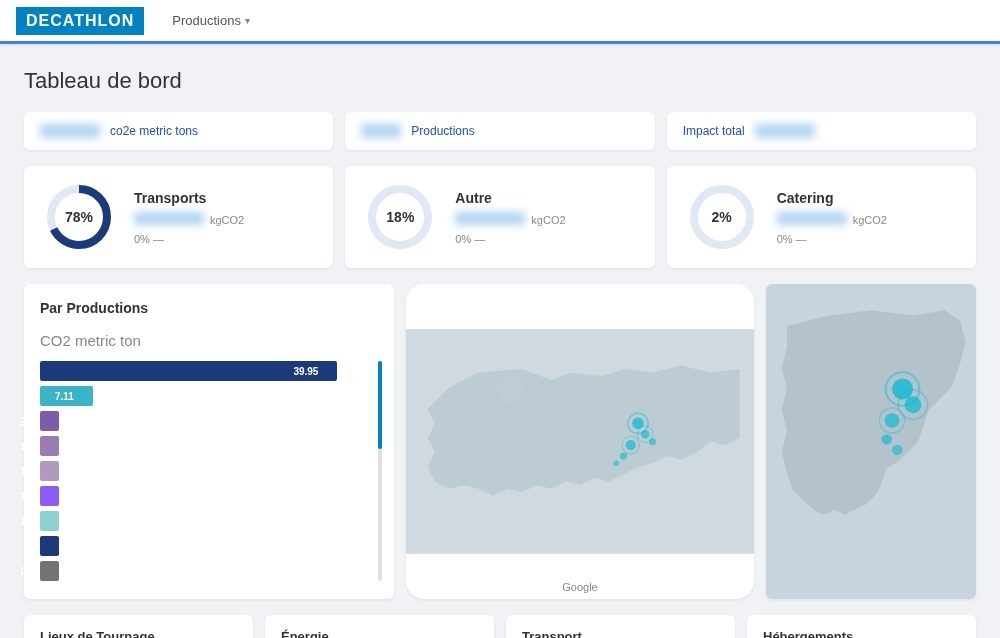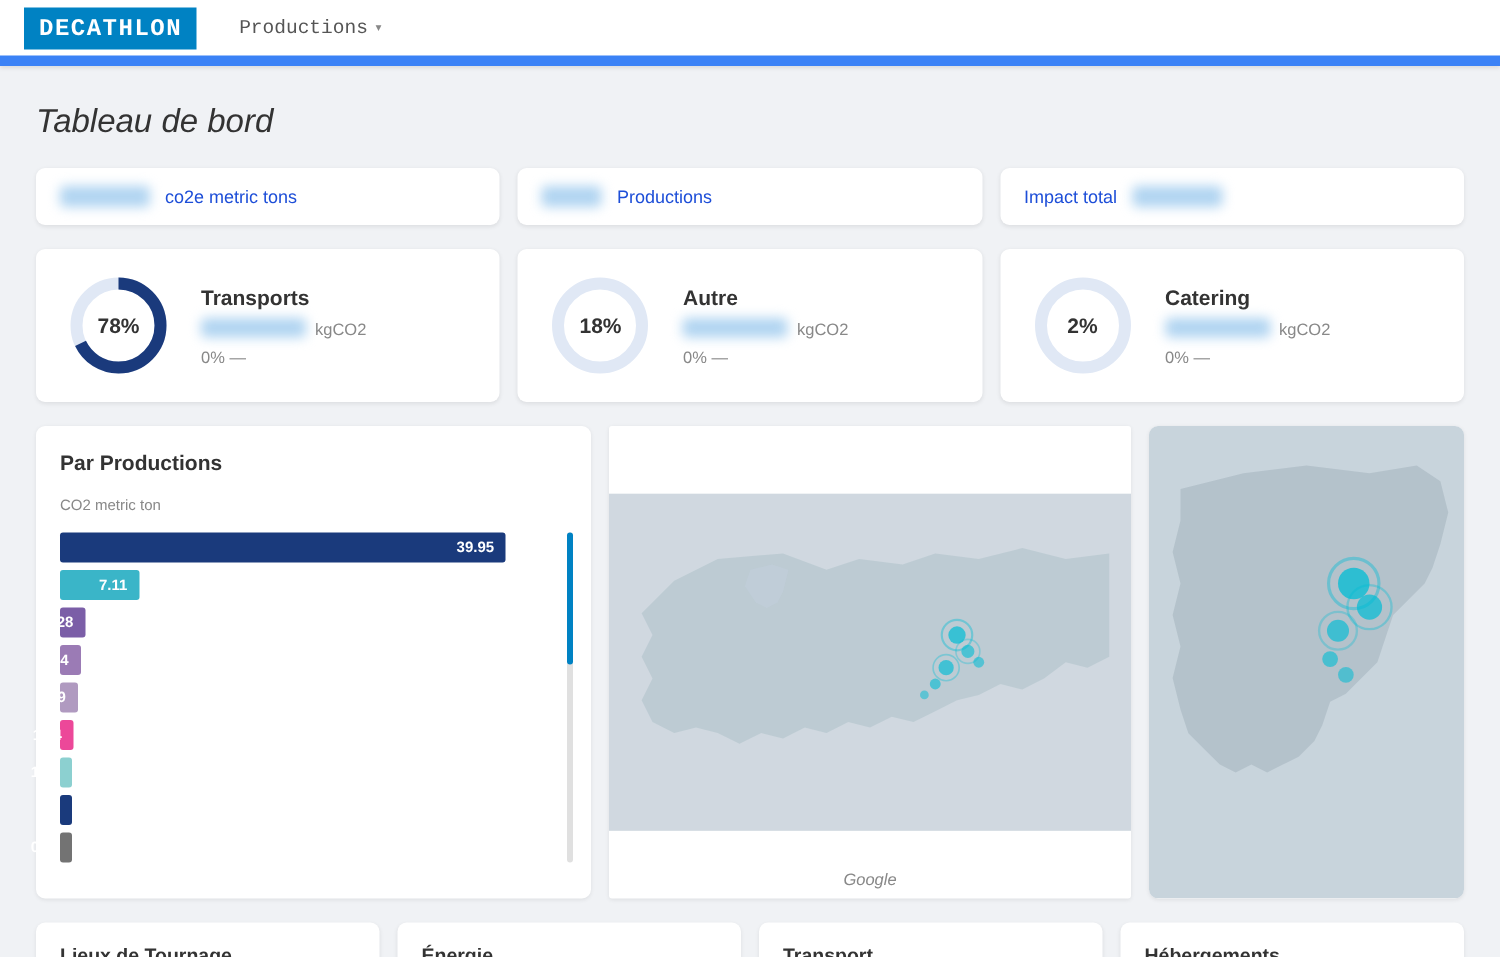--- a/index.html
+++ b/index.html
@@ -5,23 +5,22 @@
     * { margin: 0; padding: 0; box-sizing: border-box; }
     body { font-family: Arial, sans-serif; background: #f0f2f5; color: #333; font-size: 13px; }
 
     
     .header {
       background: #fff;
       height: 44px;
       display: flex;
       align-items: center;
       padding: 0 16px;
-      border-bottom: 7px solid #3b82f6;
+      border-bottom: 3px solid #3b82f6;
       box-shadow: 0 1px 3px rgba(0,0,0,0.1);
-      font-family: Liberation Mono, monospace;
     }
     .logo {
       background: #0082c3;
       color: #fff;
       font-weight: 900;
       font-size: 16px;
       padding: 5px 10px;
       letter-spacing: 1px;
       margin-right: 20px;
     }
@@ -40,21 +39,20 @@
     
     .main {
       padding: 24px 24px 16px 24px;
       max-width: 1000px;
     }
     .page-title {
       font-size: 22px;
       font-weight: 300;
       color: #333;
       margin-bottom: 18px;
-      font-style: italic;
     }
 
     
     .summary-cards {
       display: flex;
       gap: 12px;
       margin-bottom: 16px;
     }
     .summary-card {
       background: #fff;
@@ -167,21 +165,21 @@
       width: 370px;
       flex-shrink: 0;
     }
     .bar-chart-card .card-title {
       font-size: 14px;
       font-weight: bold;
       color: #333;
       margin-bottom: 16px;
     }
     .bar-chart-card .card-subtitle {
-      font-size: 10px;
+      font-size: 15px;
       color: #888;
       margin-bottom: 12px;
     }
     .bar-container {
       display: flex;
       flex-direction: column;
       gap: 5px;
     }
     .bar-row {
       display: flex;
@@ -192,38 +190,37 @@
       position: relative;
       height: 20px;
       flex: 1;
     }
     .bar-fill {
       height: 100%;
       border-radius: 2px;
       display: flex;
       align-items: center;
       justify-content: flex-end;
-      padding-right: 8px;
+      padding-right: 19px;
     }
     .bar-label {
       font-size: 10px;
       color: #fff;
       font-weight: bold;
     }
 
     
     .map-card {
       background: #fff;
-      border-radius: 2px;
+      border-radius: 18px;
       box-shadow: 0 1px 3px rgba(0,0,0,0.08);
       flex: 1;
       position: relative;
       overflow: hidden;
       min-height: 300px;
-      font-style: italic;
     }
     .map-card svg {
       width: 100%;
       height: 100%;
     }
     .google-label {
       position: absolute;
       bottom: 6px;
       left: 50%;
       transform: translateX(-50%);
@@ -412,21 +409,21 @@
             </div>
             <div class="bar-row">
               <div class="bar-track">
                 <div class="bar-fill" style="width: 3.50238%; background: rgb(176, 154, 192);">
                   <span class="bar-label">1.59</span>
                 </div>
               </div>
             </div>
             <div class="bar-row">
               <div class="bar-track">
-                <div class="bar-fill" style="width: 2.73141%; background: #ec4899; align-items: center;">
+                <div class="bar-fill" style="width: 2.73141%; background: #8b5cf6; align-items: center;">
                   <span class="bar-label">1.24</span>
                 </div>
               </div>
             </div>
             <div class="bar-row">
               <div class="bar-track">
                 <div class="bar-fill" style="width: 2.24681%; background: rgb(140, 208, 208);">
                   <span class="bar-label">1.02</span>
                 </div>
               </div>

